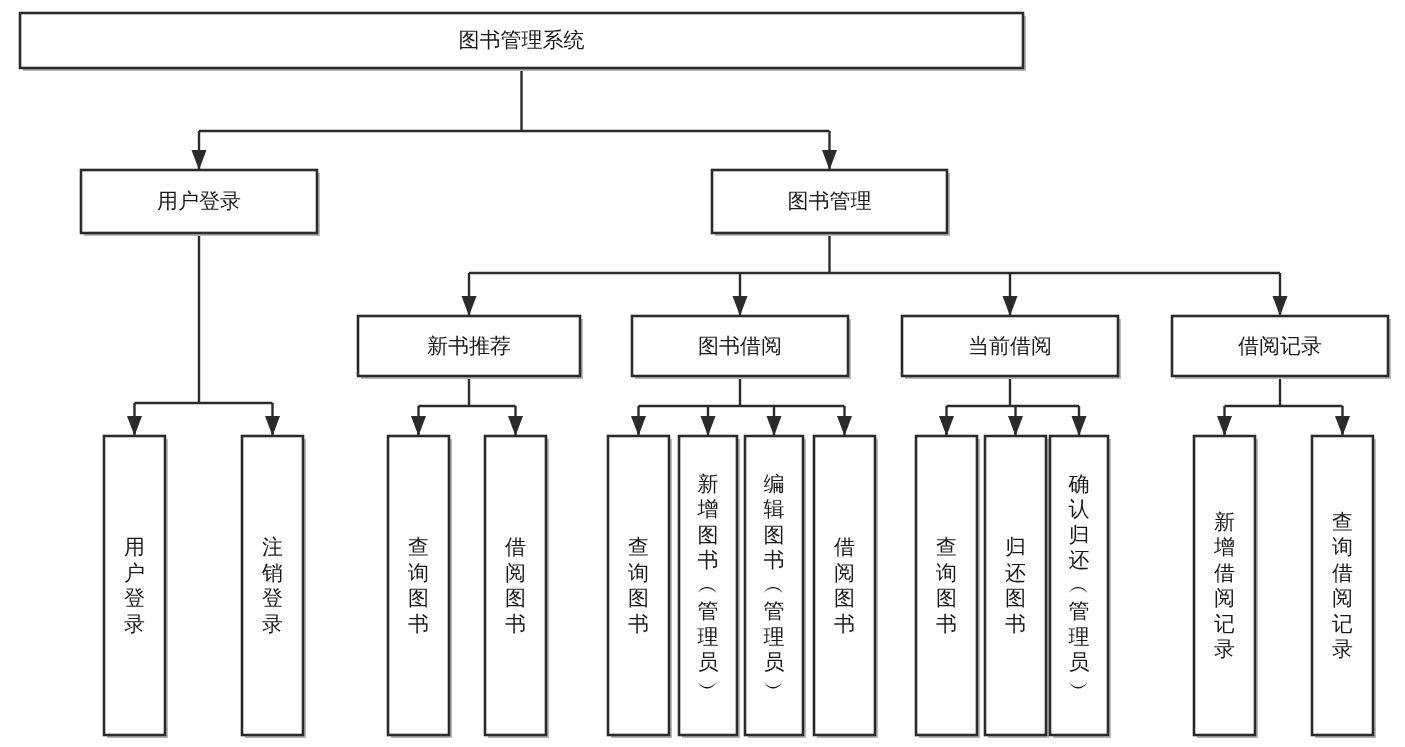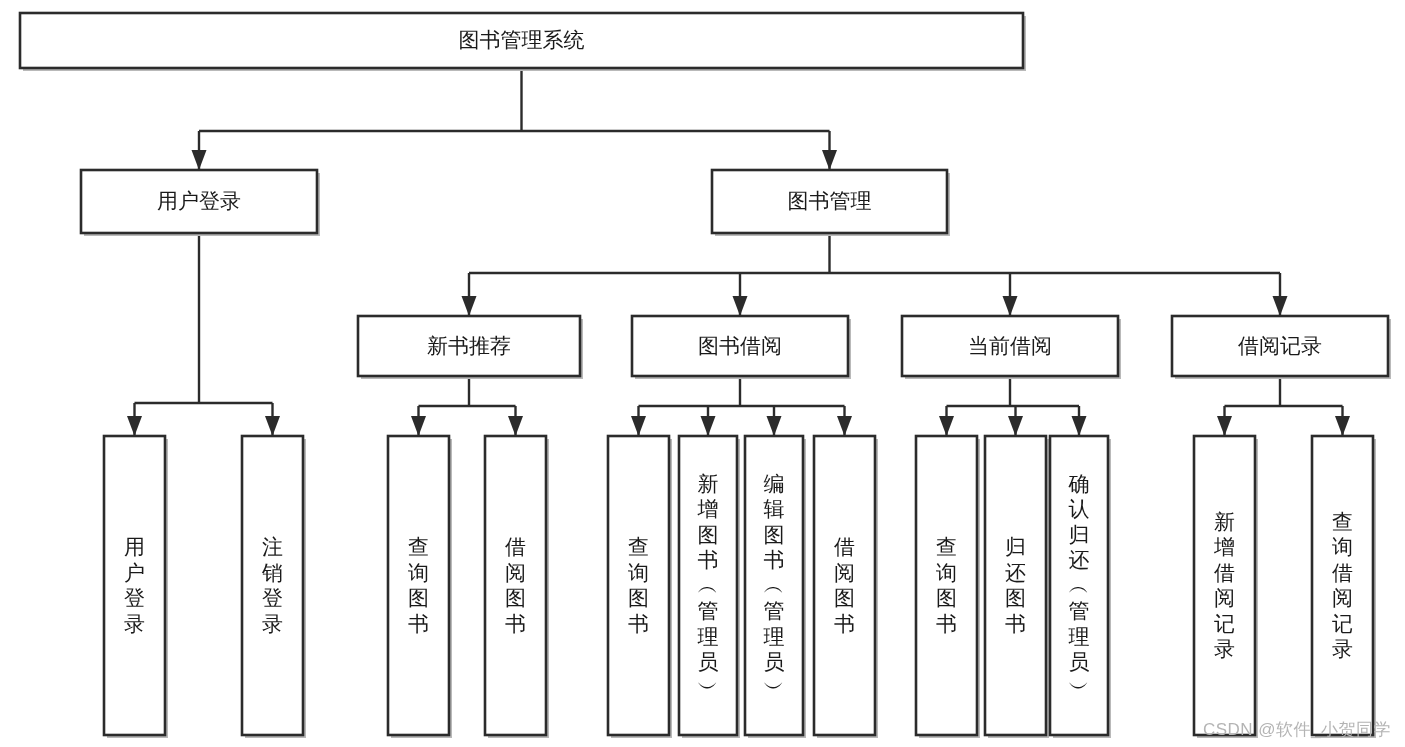--- a/index.html
+++ b/index.html
@@ -238,14 +238,13 @@
           <rect x="1194" y="436" width="61" height="299" class="node-rect"></rect>
           <text x="1224.5" y="528.89" class="node-label-v"><tspan x="1224.5" dy="0">新</tspan><tspan x="1224.5" dy="25.5">增</tspan><tspan x="1224.5" dy="25.5">借</tspan><tspan x="1224.5" dy="25.5">阅</tspan><tspan x="1224.5" dy="25.5">记</tspan><tspan x="1224.5" dy="25.5">录</tspan></text>
         </g>
         <g>
           <rect x="1315" y="439" width="61" height="299" class="node-shadow"></rect>
           <rect x="1312" y="436" width="61" height="299" class="node-rect"></rect>
           <text x="1342.5" y="528.89" class="node-label-v"><tspan x="1342.5" dy="0">查</tspan><tspan x="1342.5" dy="25.5">询</tspan><tspan x="1342.5" dy="25.5">借</tspan><tspan x="1342.5" dy="25.5">阅</tspan><tspan x="1342.5" dy="25.5">记</tspan><tspan x="1342.5" dy="25.5">录</tspan></text>
         </g>
       </g>
   </svg>
-  <div class="watermark">CSDN @软件_小贺同学</div>
 </div>
 
 </body></html>

